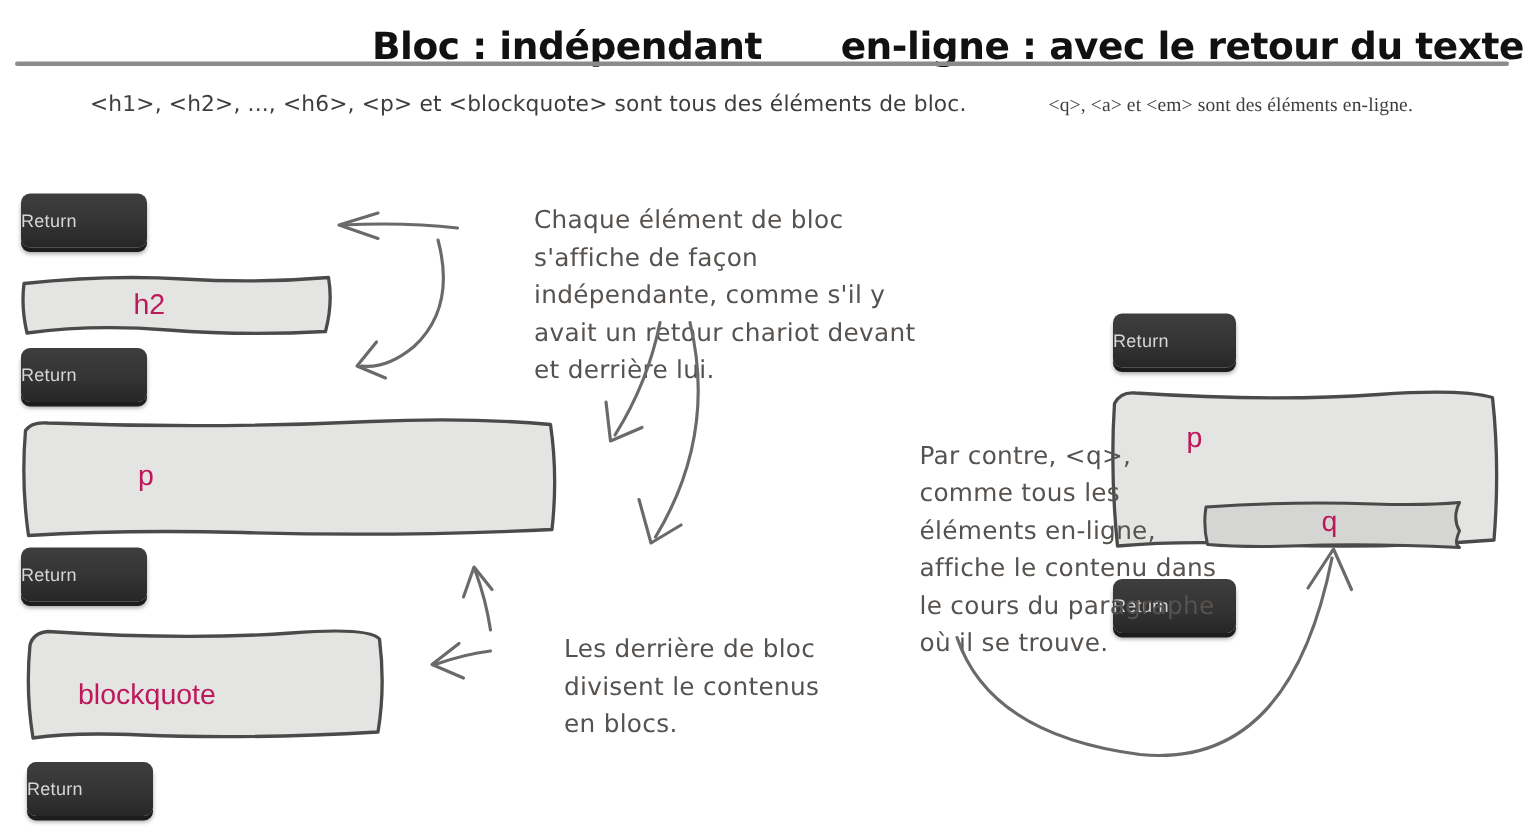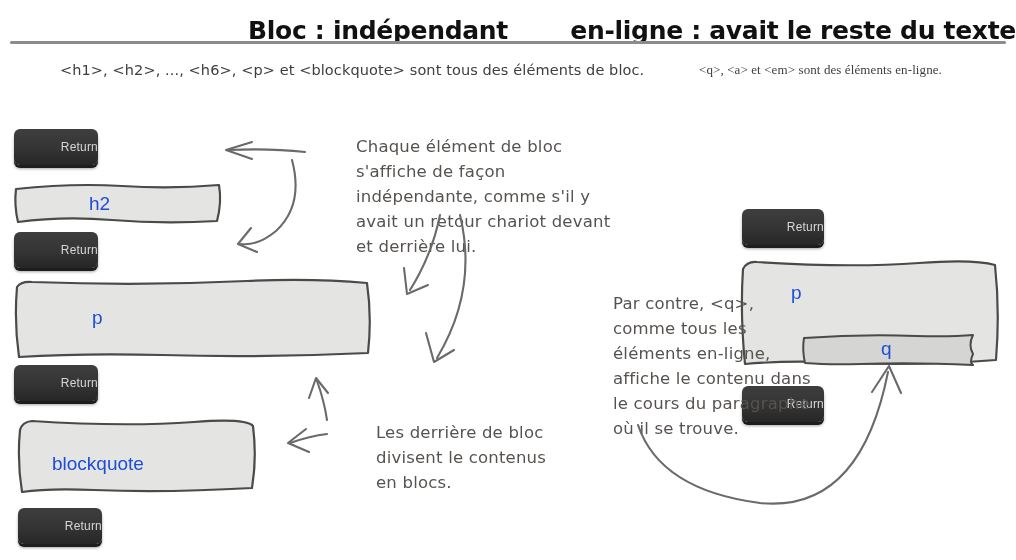--- a/index.html
+++ b/index.html
@@ -69,21 +69,21 @@
   #annot-3 { left: 567px; top: 291px; width: 205px; }
 
   
   .return-key {
     position: absolute;
     background: linear-gradient(180deg, #3e3e3e 0%, #343434 55%, #262626 100%);
     border-radius: 6px;
     box-shadow: 0 3px 0 #1d1d1d, 0 4px 3px rgba(0,0,0,0.35);
     display: flex;
     align-items: center;
-    justify-content: flex-end;
+    justify-content: flex-start;
   }
   .return-key .kl {
     font-family: "Liberation Sans", sans-serif;
     font-size: 12px;
     color: #d6d6d6;
     letter-spacing: 0.2px;
   }
 
   
   .block {
@@ -92,38 +92,38 @@
   .block svg {
     position: absolute;
     left: 0;
     top: 0;
     overflow: visible;
   }
   .block .blabel {
     position: absolute;
     font-family: "Liberation Sans", sans-serif;
     font-size: 19px;
-    color: #1d4ed8;
+    color: #be185d;
     white-space: nowrap;
   }
 
   
   #arrow-layer {
     position: absolute;
     left: 0; top: 0;
     width: 1016px; height: 560px;
     pointer-events: none;
   }
 </style>
 </head>
 <body>
 
 <div class="heading" id="heading-left">Bloc : indépendant</div>
 
-<div class="heading" id="heading-right">en-ligne : avait le reste du texte</div>
+<div class="heading" id="heading-right">en-ligne : avec le retour du texte</div>
 
 <div class="rule"></div>
 
 <div class="hand intro" id="intro-left">&lt;h1&gt;, &lt;h2&gt;, ..., &lt;h6&gt;, &lt;p&gt; et &lt;blockquote&gt; sont tous des éléments de bloc.</div>
 
 <div class="hand intro" id="intro-right">&lt;q&gt;, &lt;a&gt; et &lt;em&gt; sont des éléments en-ligne.</div>
 
 <div class="return-key" style="left:14px; top:129px; width:84px; height:36px;">
   <span class="kl">Return</span>
 </div>

